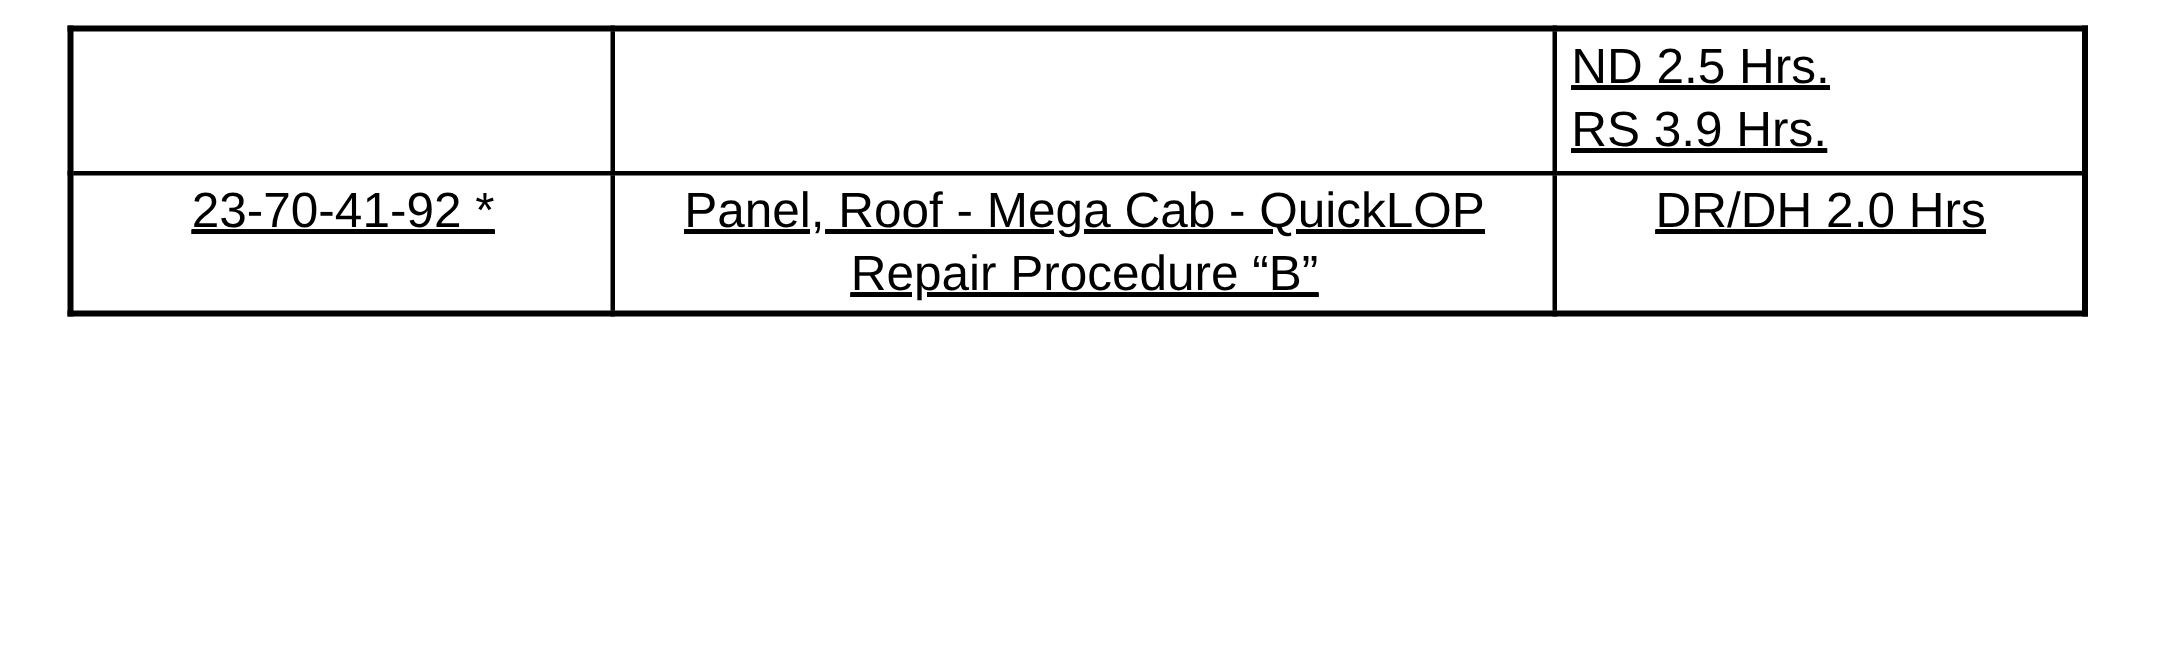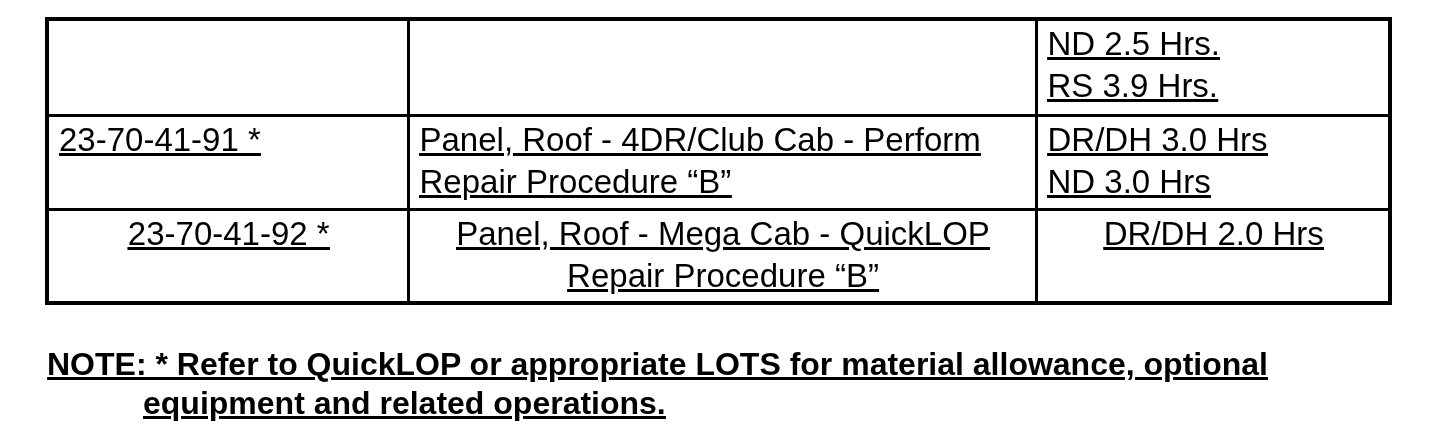--- a/index.html
+++ b/index.html
@@ -62,46 +62,29 @@
       <tr class="row-1">
         <td>
           <div class="cell-line"></div>
         </td>
         <td></td>
         <td>
           <div class="cell-line">ND 2.5 Hrs.</div>
           <div class="cell-line">RS 3.9 Hrs.</div>
         </td>
       </tr>
-      <tr class="row-2">
-        <td>
-          <div class="cell-line">23-70-41-91 *</div>
-        </td>
-        <td>
-          <div class="cell-line">Panel, Roof - 4DR/Club Cab - Perform</div>
-          <div class="cell-line">Repair Procedure “B”</div>
-        </td>
-        <td>
-          <div class="cell-line">DR/DH 3.0 Hrs</div>
-          <div class="cell-line">ND 3.0 Hrs</div>
-        </td>
-      </tr>
       <tr class="row-3">
         <td>
           <div class="cell-line">23-70-41-92 *</div>
         </td>
         <td>
           <div class="cell-line">Panel, Roof - Mega Cab - QuickLOP</div>
           <div class="cell-line">Repair Procedure “B”</div>
         </td>
         <td>
           <div class="cell-line">DR/DH 2.0 Hrs</div>
         </td>
       </tr>
     </tbody>
   </table>
 
-  <div class="note">
-    <div class="note-line">NOTE: * Refer to QuickLOP or appropriate LOTS for material allowance, optional</div>
-    <div class="note-line indented">equipment and related operations.</div>
-  </div>
 
 </div>
 
 </body></html>

